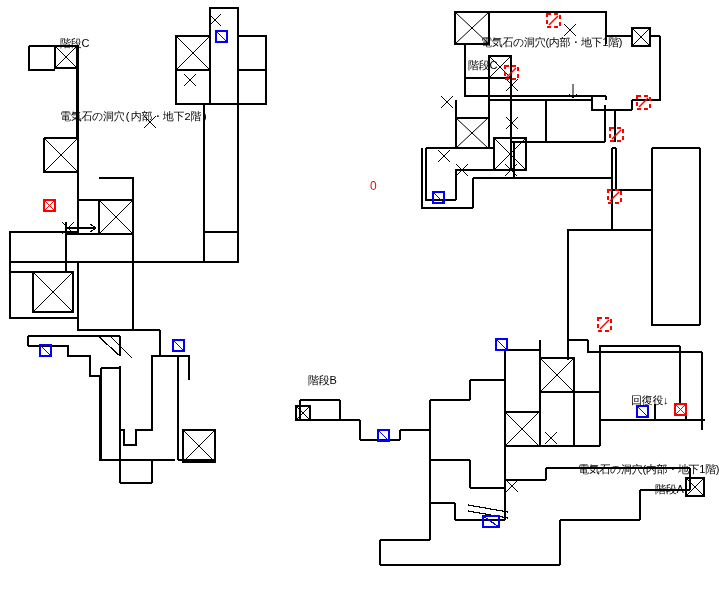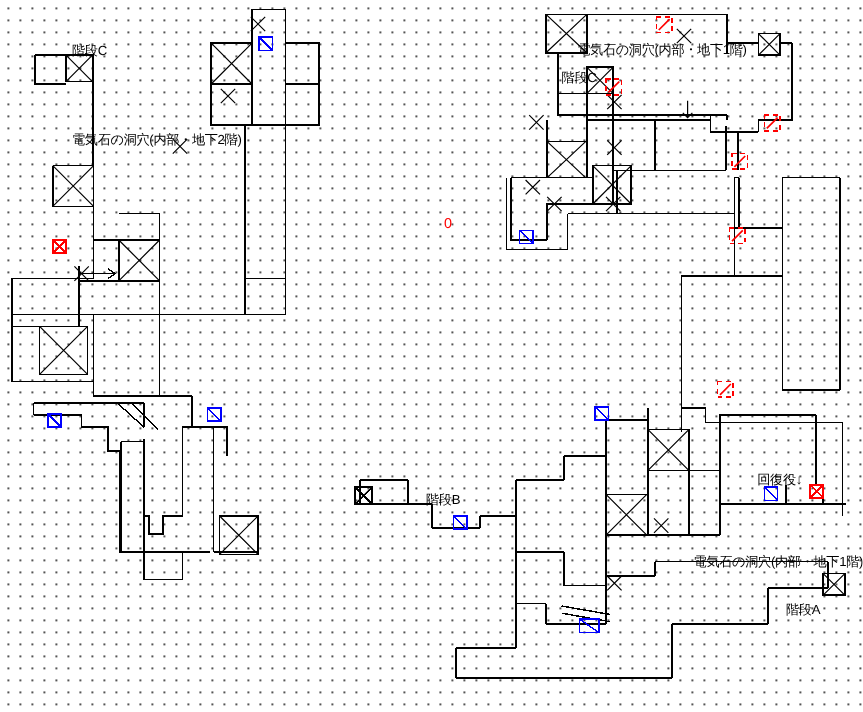--- a/index.html
+++ b/index.html
@@ -10,20 +10,21 @@
   }
   body {
     font-family: "Liberation Sans", "DejaVu Sans", sans-serif;
   }
   #map-canvas {
     position: relative;
     width: 719px;
     height: 593px;
     background-color: #ffffff;
     overflow: hidden;
+    border-radius: 25px;
   }
   #grid-dots {
     position: absolute;
     left: 0; top: 0;
     width: 719px;
     height: 593px;
     background-image: radial-gradient(#555 0.6px, transparent 0.7px);
     background-size: 10px 10px;
     background-position: 2px 2px;
     pointer-events: none;
@@ -363,23 +364,23 @@
       <path d="M 507 77 L 516 68"></path>
       <path d="M 639 107 L 648 98"></path>
       <path d="M 612 139 L 621 130"></path>
       <path d="M 610 201 L 619 192"></path>
       <path d="M 600 329 L 609 320"></path>
     </g>
 
   </svg>
 
   <div class="map-label" style="left:60px;  top:38px;">階段C</div>
-  <div class="map-label" style="left:60px;  top:112px;">電気石の洞穴(内部・地下2階)</div>
+  <div class="map-label" style="left:60px;  top:112px;font-family:Liberation Mono, monospace;">電気石の洞穴(内部・地下2階)</div>
   <div class="map-label" style="left:481px; top:37px;">電気石の洞穴(内部・地下1階)</div>
   <div class="map-label" style="left:468px; top:60px;">階段C</div>
-  <div class="map-label" style="left:308px; top:412px;margin-left:47px;">階段B</div>
+  <div class="map-label" style="left:308px; top:375px;">階段B</div>
   <div class="map-label" style="left:631px; top:395px;">回復役↓</div>
   <div class="map-label" style="left:578px; top:464px;">電気石の洞穴(内部・地下1階)</div>
-  <div class="map-label" style="left:655px; top:504px;">階段A</div>
+  <div class="map-label" style="left:655px; top:484px;">階段A</div>
 
   <div class="red-digit" style="left:370px; top:180px;">0</div>
 
 </div>
 
 </body></html>

